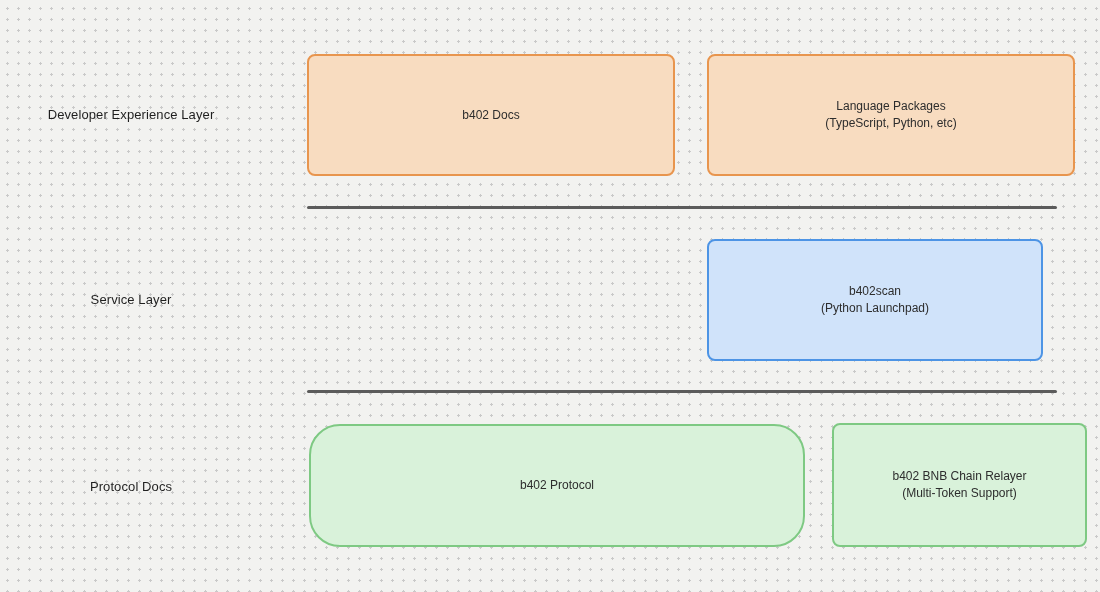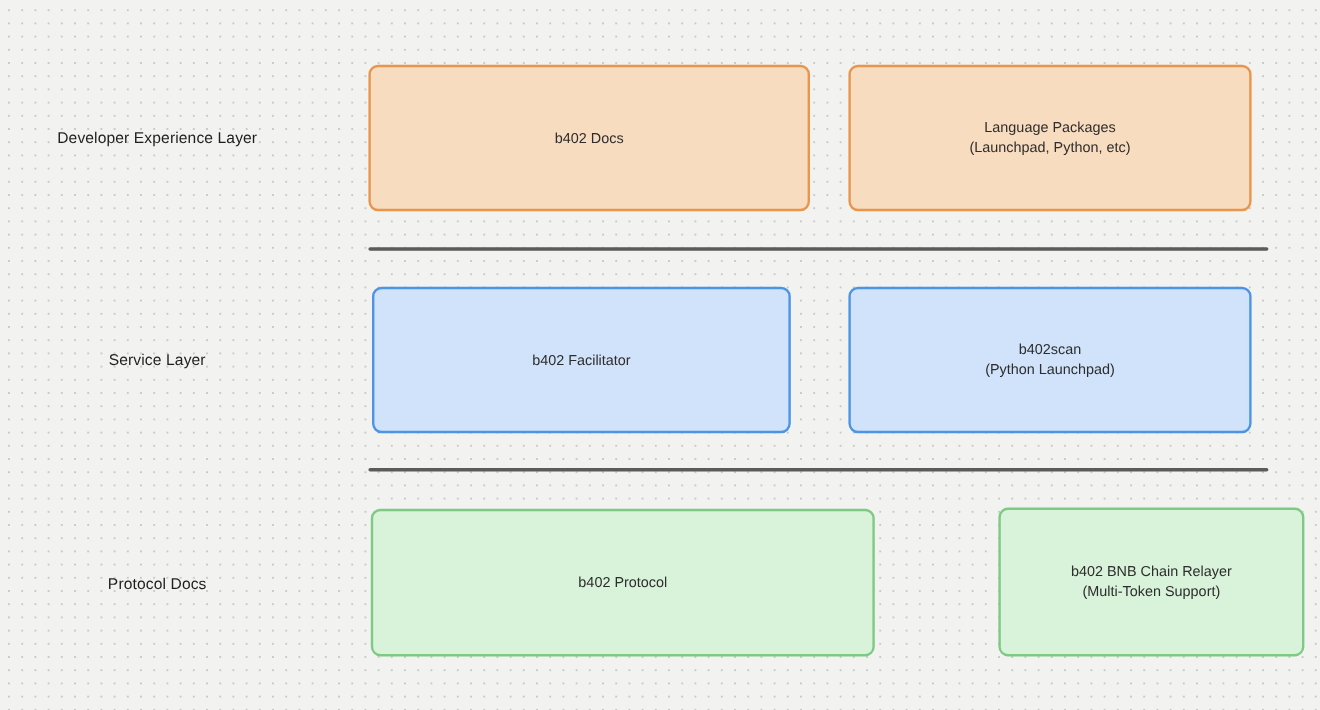--- a/index.html
+++ b/index.html
@@ -60,39 +60,36 @@
   <div class="layer-label" style="top:105px">Developer Experience Layer</div>
 
   <div class="layer-label" style="top:290px">Service Layer</div>
 
   <div class="layer-label" style="top:477px">Protocol Docs</div>
 
   <div class="box" style="left: 307px; top: 54px; width: 368px; height: 122px; background-color: rgb(248, 220, 192); border-color: rgb(232, 149, 78);">
     <div class="box-line">b402 Docs</div>
   </div>
 
-  <div class="box" style="left: 707px; top: 54px; width: 336px; height: 122px; background-color: rgb(248, 220, 192); border-color: rgb(232, 149, 78);">
+  <div class="box" style="left: 707px; top: 54px; width: 368px; height: 122px; background-color: rgb(248, 220, 192); border-color: rgb(232, 149, 78);">
     <div class="box-line">Language Packages</div>
-    <div class="box-line">(Launchpad, Python, etc)</div>
+    <div class="box-line">(TypeScript, Python, etc)</div>
   </div>
 
   <div class="divider" style="top: 206px; background-color: rgb(91, 91, 91);"></div>
 
-  <div class="box" style="left: 310px; top: 239px; width: 349px; height: 122px; background-color: rgb(208, 227, 250); border-color: rgb(77, 148, 229);">
-    <div class="box-line">b402 Facilitator</div>
-  </div>
 
   <div class="box" style="left: 707px; top: 239px; width: 336px; height: 122px; background-color: rgb(208, 227, 250); border-color: rgb(77, 148, 229);">
     <div class="box-line">b402scan</div>
     <div class="box-line">(Python Launchpad)</div>
   </div>
 
   <div class="divider" style="top: 390px; background-color: rgb(91, 91, 91);"></div>
 
-  <div class="box" style="left: 309px; top: 424px; width: 420px; height: 123px; background-color: rgb(217, 242, 218); border-color: rgb(126, 201, 131);">
+  <div class="box" style="left: 309px; top: 424px; width: 496px; height: 123px; background-color: rgb(217, 242, 218); border-color: rgb(126, 201, 131); border-radius: 31px;">
     <div class="box-line">b402 Protocol</div>
   </div>
 
   <div class="box" style="left: 832px; top: 423px; width: 255px; height: 124px; background-color: rgb(217, 242, 218); border-color: rgb(126, 201, 131);">
     <div class="box-line">b402 BNB Chain Relayer</div>
     <div class="box-line">(Multi-Token Support)</div>
   </div>
 
 </div>
 

